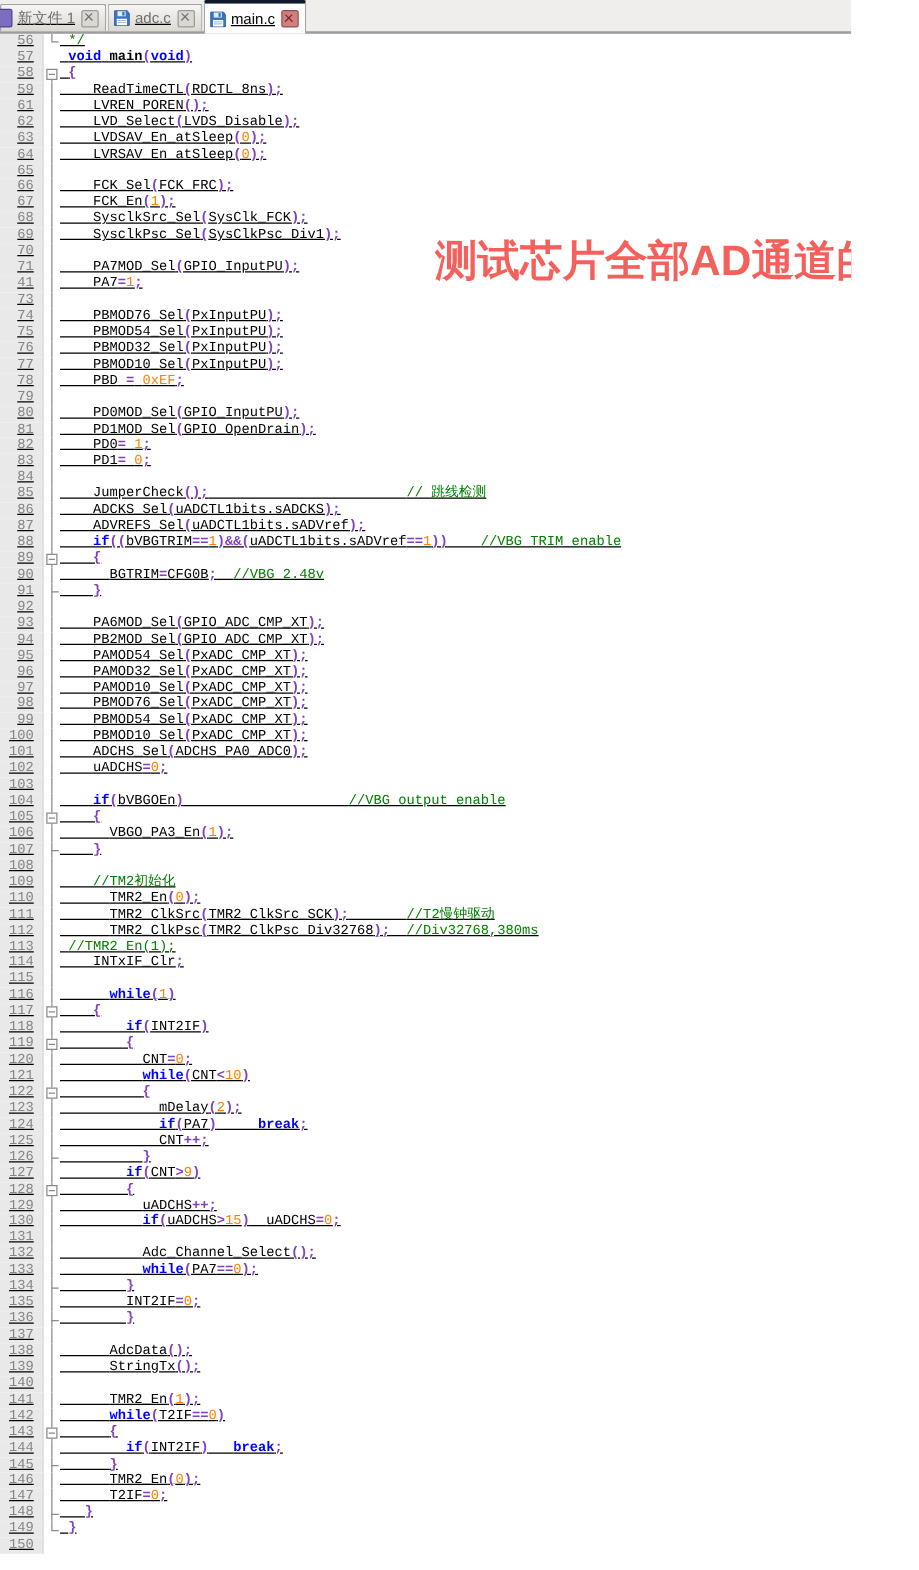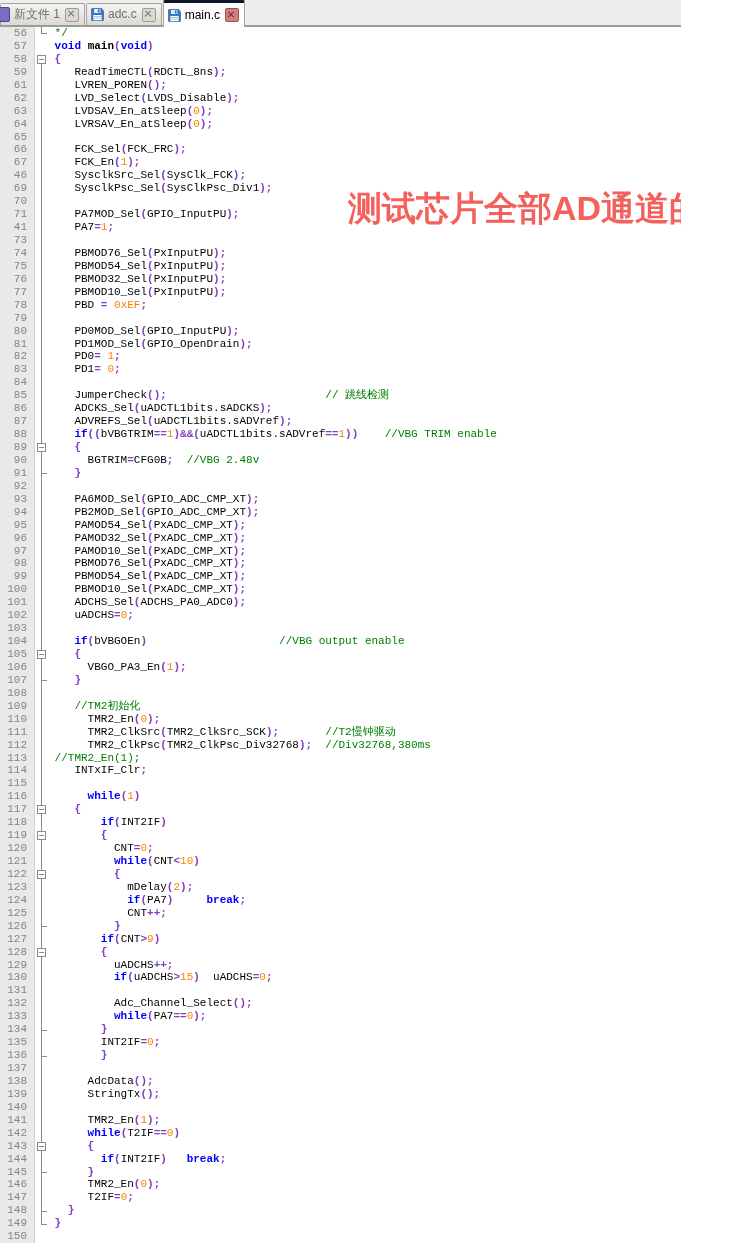--- a/index.html
+++ b/index.html
@@ -1,17 +1,17 @@
 <!DOCTYPE html>
 <html><head>
 <meta charset="utf-8">
 <style>
   html,body{margin:0;padding:0;}
   #window{position:relative;width:681px;height:1256px;background:#ffffff;overflow:hidden;
-          font-family:"Liberation Sans",sans-serif;}
+          font-family:"Liberation Sans",sans-serif;text-decoration:underline;}
   
   #tabbar{position:relative;height:25px;background:#efeeec;border-bottom:2px solid #9c9c9c;
           display:flex;align-items:flex-end;z-index:3;}
   .tab{display:flex;align-items:center;height:21px;padding:0 5px 0 4px;margin-right:1px;
        background:linear-gradient(#f7f5f2,#dcd9d3);border:1px solid #a3a3a3;border-bottom:none;
        border-radius:2px 2px 0 0;font-size:12px;color:#6e6e6e;cursor:default;position:relative;}
   .tab.active{height:24px;margin-bottom:-2px;background:#fdfdfd;color:#000;
        border-top:3px solid #0f172a;z-index:4;}
   .tab .lbl{padding:0 5px 1px 4px;white-space:nowrap;}
   .closebox{width:12px;height:12px;background:#dbd8d2;border:1px solid #9a9a9a;border-radius:2px;
@@ -156,21 +156,21 @@
         <span class="codetxt">    <span class="i">FCK_Sel</span><span class="o">(</span><span class="i">FCK_FRC</span><span class="o">);</span></span>
       </div>
       <div class="line">
         <span class="gut">67</span>
         <span class="fold">
           <i class="vl"></i>
         </span>
         <span class="codetxt">    <span class="i">FCK_En</span><span class="o">(</span><span class="n">1</span><span class="o">);</span></span>
       </div>
       <div class="line">
-        <span class="gut">46</span>
+        <span class="gut">68</span>
         <span class="fold">
           <i class="vl"></i>
         </span>
         <span class="codetxt">    <span class="i">SysclkSrc_Sel</span><span class="o">(</span><span class="i">SysClk_FCK</span><span class="o">);</span></span>
       </div>
       <div class="line">
         <span class="gut">69</span>
         <span class="fold">
           <i class="vl"></i>
         </span>

